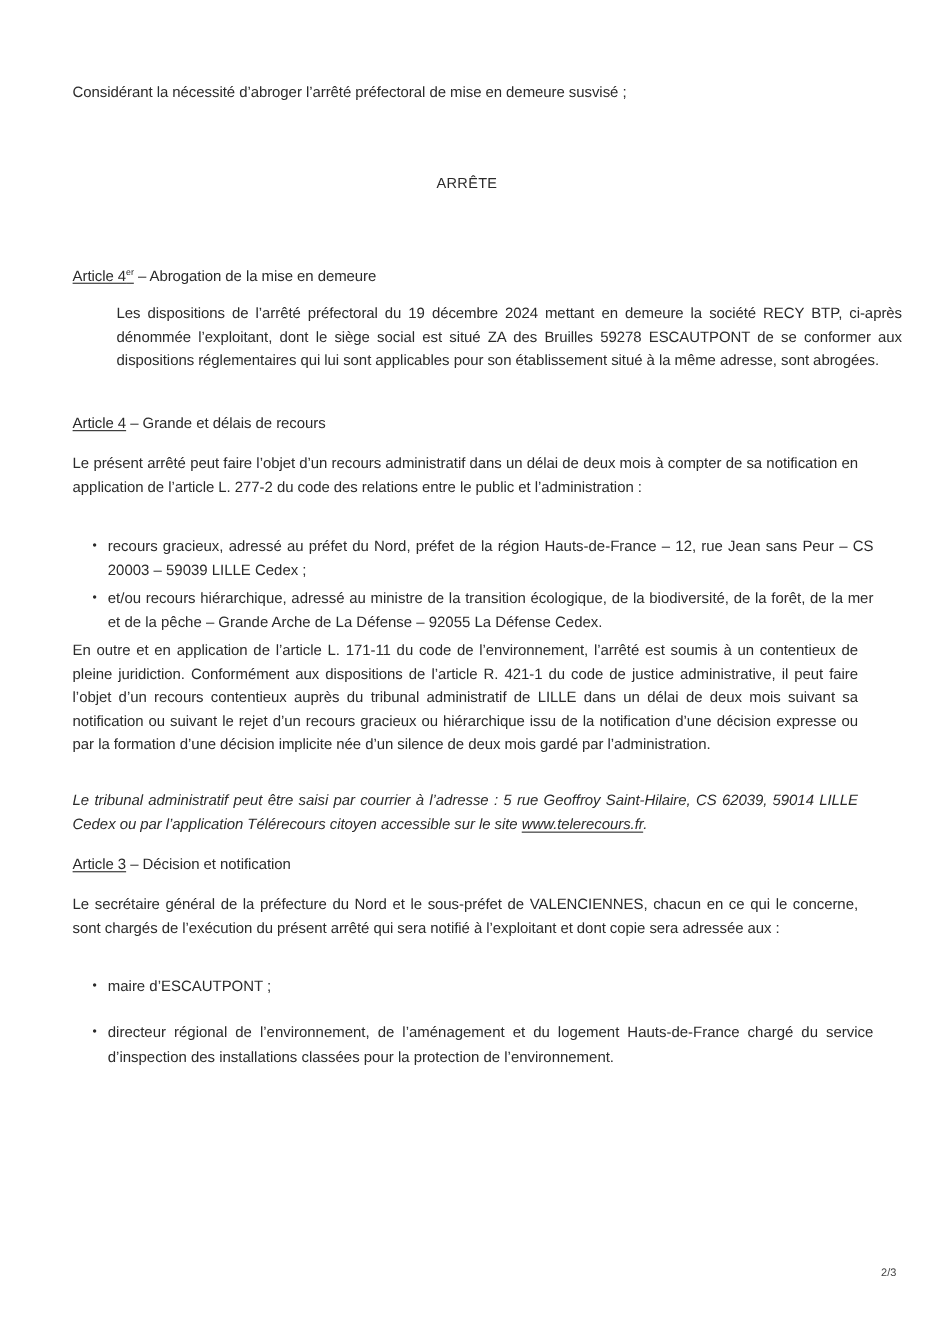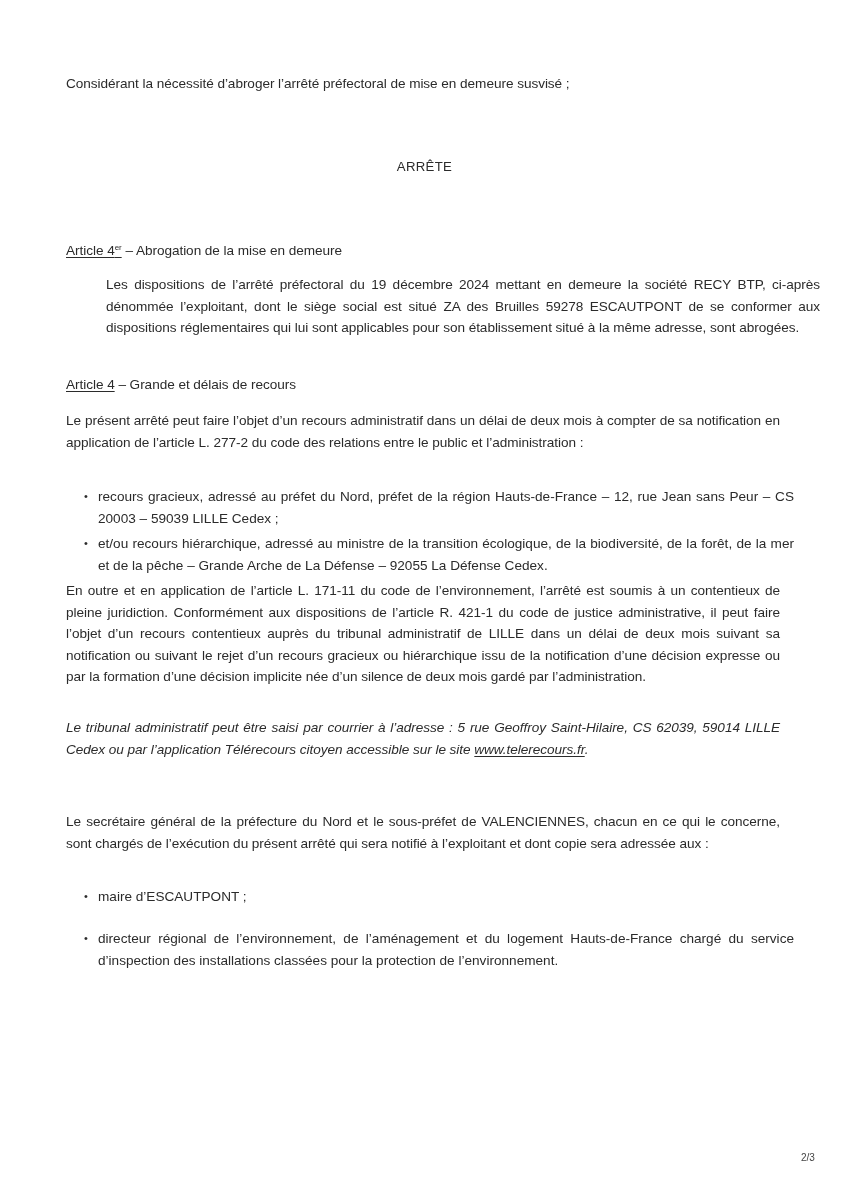--- a/index.html
+++ b/index.html
@@ -48,20 +48,23 @@
     <span class="dot">•</span>
     <span>et/ou recours hiérarchique, adressé au ministre de la transition écologique, de la biodiversité, de la forêt, de la mer et de la pêche – Grande Arche de La Défense – 92055 La Défense Cedex.</span>
   </div>
 
   <div class="p" style="top:580px;">En outre et en application de l’article L. 171-11 du code de l’environnement, l’arrêté est soumis à un contentieux de pleine juridiction. Conformément aux dispositions de l’article R. 421-1 du code de justice administrative, il peut faire l’objet d’un recours contentieux auprès du tribunal administratif de LILLE dans un délai de deux mois suivant sa notification ou suivant le rejet d’un recours gracieux ou hiérarchique issu de la notification d’une décision expresse ou par la formation d’une décision implicite née d’un silence de deux mois gardé par l’administration.</div>
 
   <div class="p" style="top:717px;font-style:italic;">
     <span>Le tribunal administratif peut être saisi par courrier à l’adresse : 5 rue Geoffroy Saint-Hilaire, CS 62039, 59014 LILLE Cedex ou par l’application Télérecours citoyen accessible sur le site </span><span class="u">www.telerecours.fr</span><span>.</span>
   </div>
 
+  <div class="p" style="top:775px;">
+    <span class="u">Article 3</span><span> – Décision et notification</span>
+  </div>
   <div class="p" style="top:811px;">Le secrétaire général de la préfecture du Nord et le sous-préfet de VALENCIENNES, chacun en ce qui le concerne, sont chargés de l’exécution du présent arrêté qui sera notifié à l’exploitant et dont copie sera adressée aux :</div>
 
   <div class="bullet" style="top:886px;">
     <span class="dot">•</span>
     <span>maire d’ESCAUTPONT ;</span>
   </div>
   <div class="bullet" style="top:928px;">
     <span class="dot">•</span>
     <span>directeur régional de l’environnement, de l’aménagement et du logement Hauts-de-France chargé du service d’inspection des installations classées pour la protection de l’environnement.</span>
   </div>

